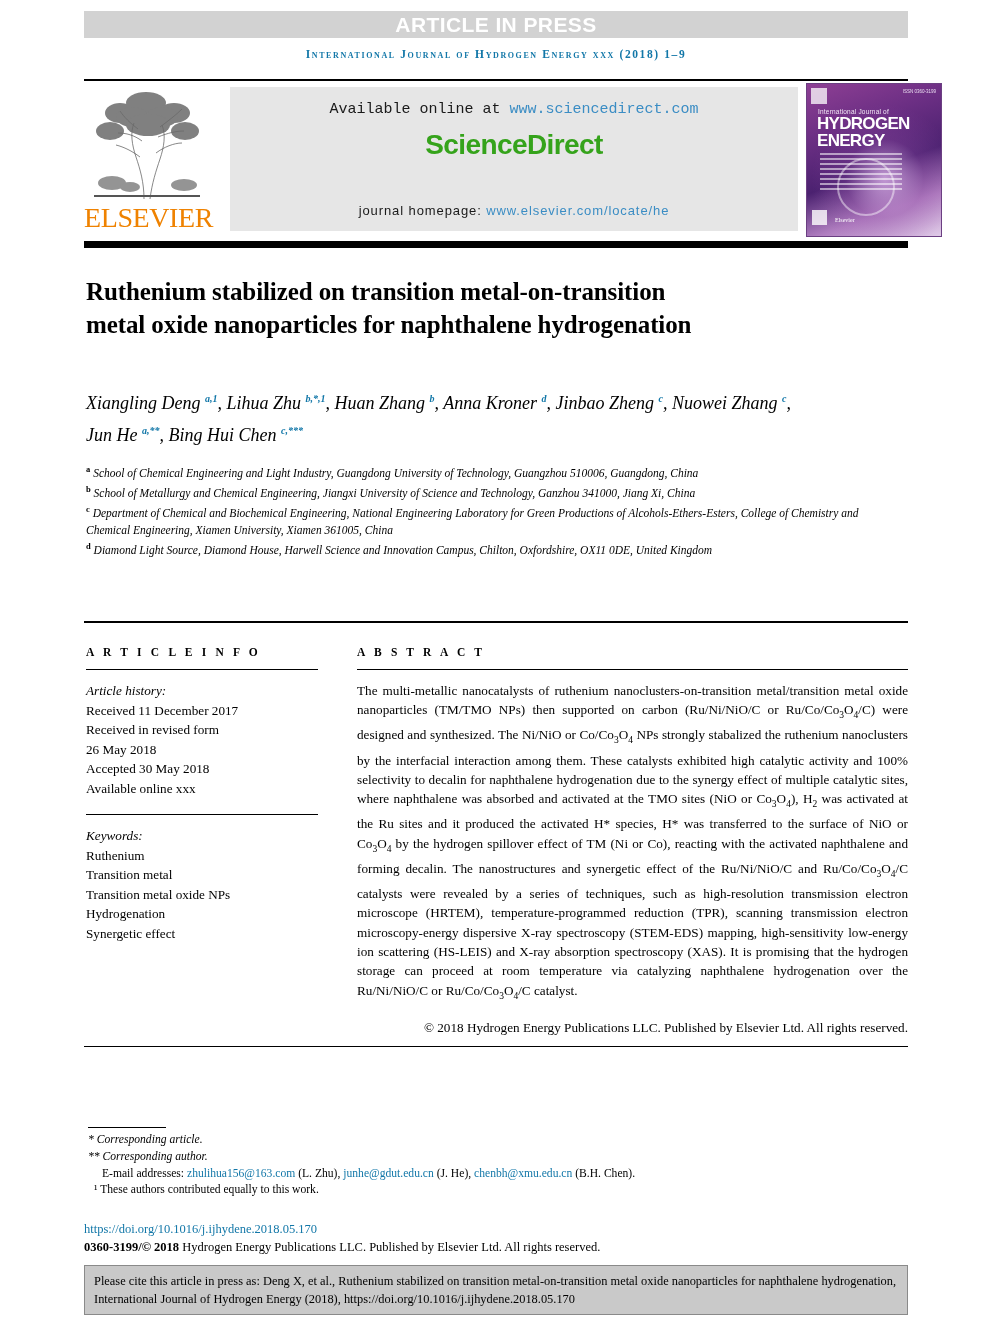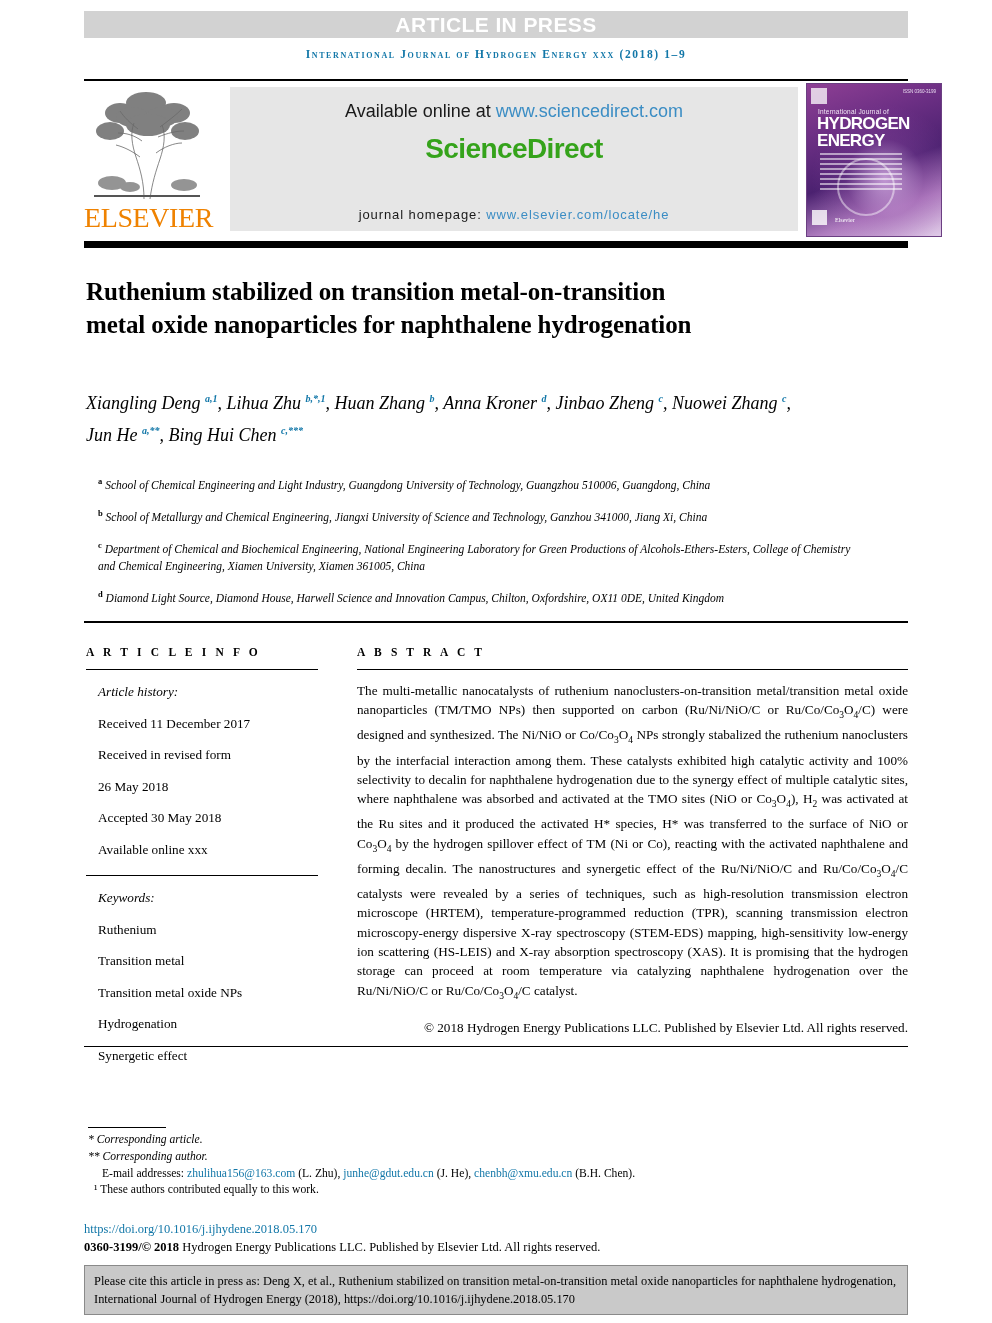--- a/index.html
+++ b/index.html
@@ -77,22 +77,22 @@
   }
   .sd-box {
     position: absolute; left: 146px; top: 4px;
     width: 568px; height: 144px;
     background: #e6e6e6;
     display: flex; flex-direction: column;
     align-items: center;
   }
   .sd-avail {
     margin-top: 14px;
-    font-family: Liberation Sans, sans-serif;
-    font-size: 18px;
+    font-family: Liberation Mono, monospace;
+    font-size: 15px;
     color: #1a1a1a;
   }
   .sd-avail .lnk { color: #3b8dc4; }
   .sd-logo {
     margin-top: 11px;
     font-family: "Liberation Sans", sans-serif;
     font-weight: bold;
     font-size: 28px;
     color: #35a31b;
     letter-spacing: -0.6px;
@@ -201,21 +201,21 @@
 
   
   .affils {
     position: absolute; left: 86px; top: 461px;
     width: 780px;
     font-family: "Liberation Serif", serif;
     font-style: italic;
     font-size: 11.5px;
     line-height: 16.4px;
   }
-  .affils p { margin: 12px; }
+  .affils p { margin: 0; }
   .affils sup { font-style: normal; font-weight: bold; font-size: 8.5px; }
 
   
   .rule-mid {
     position: absolute; left: 84px; top: 621px;
     width: 824px; height: 1.5px; background: #000;
   }
   .rule-bottom {
     position: absolute; left: 84px; top: 1046px;
     width: 824px; height: 1.2px; background: #000;
@@ -232,21 +232,21 @@
     letter-spacing: 3.2px;
   }
   .hr-thin { height: 1px; background: #000; margin-top: 11px; }
   .info-block {
     margin-top: 11px;
     font-family: "Liberation Serif", serif;
     font-size: 13.2px;
     line-height: 19.5px;
   }
   .info-block .ital { font-style: italic; }
-  .info-block p { margin: 12px; }
+  .info-block p { margin: 0; }
   .hr-thin2 { height: 1.4px; background: #000; margin-top: 16px; }
 
   
   .col-abs {
     position: absolute; left: 357px; top: 646px; width: 551px;
   }
   .abs-body {
     margin-top: 11px;
     font-family: "Liberation Serif", serif;
     font-size: 13.2px;

